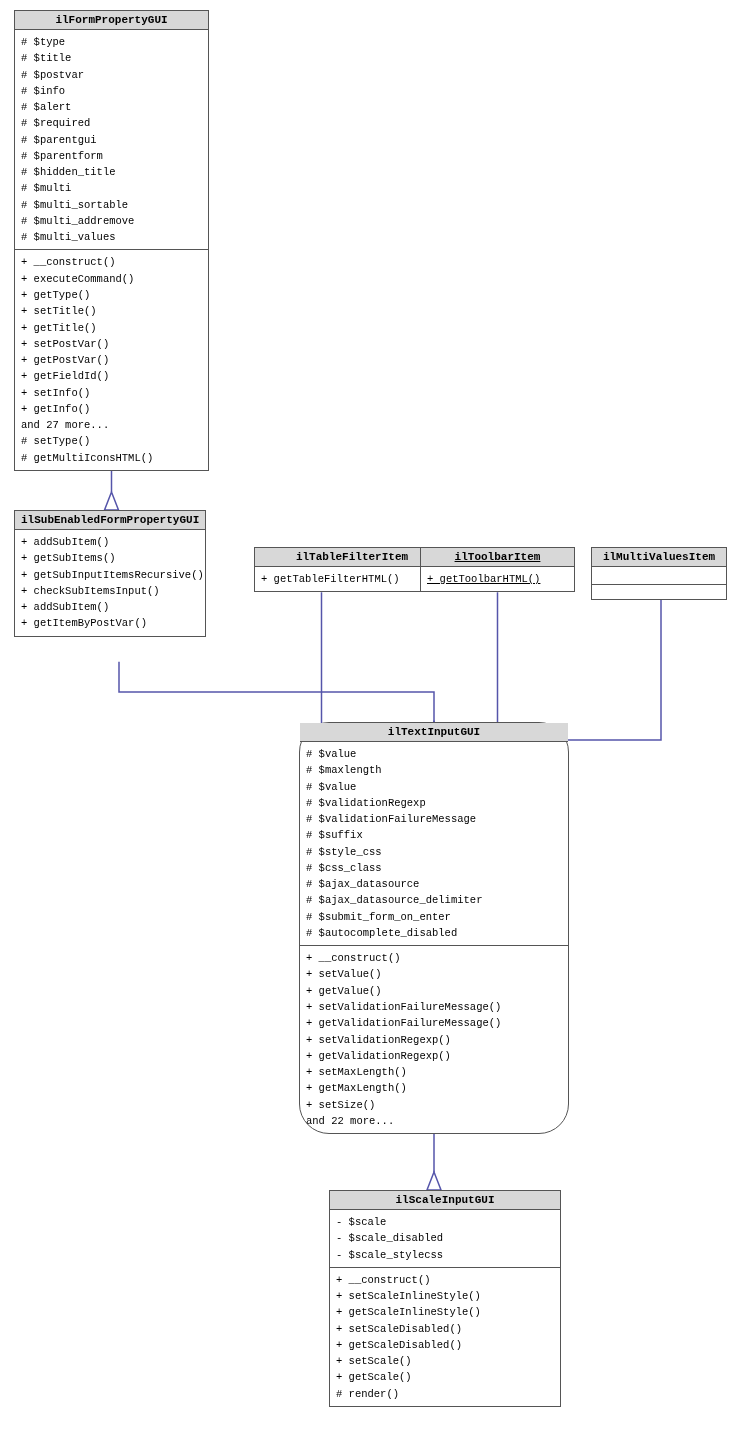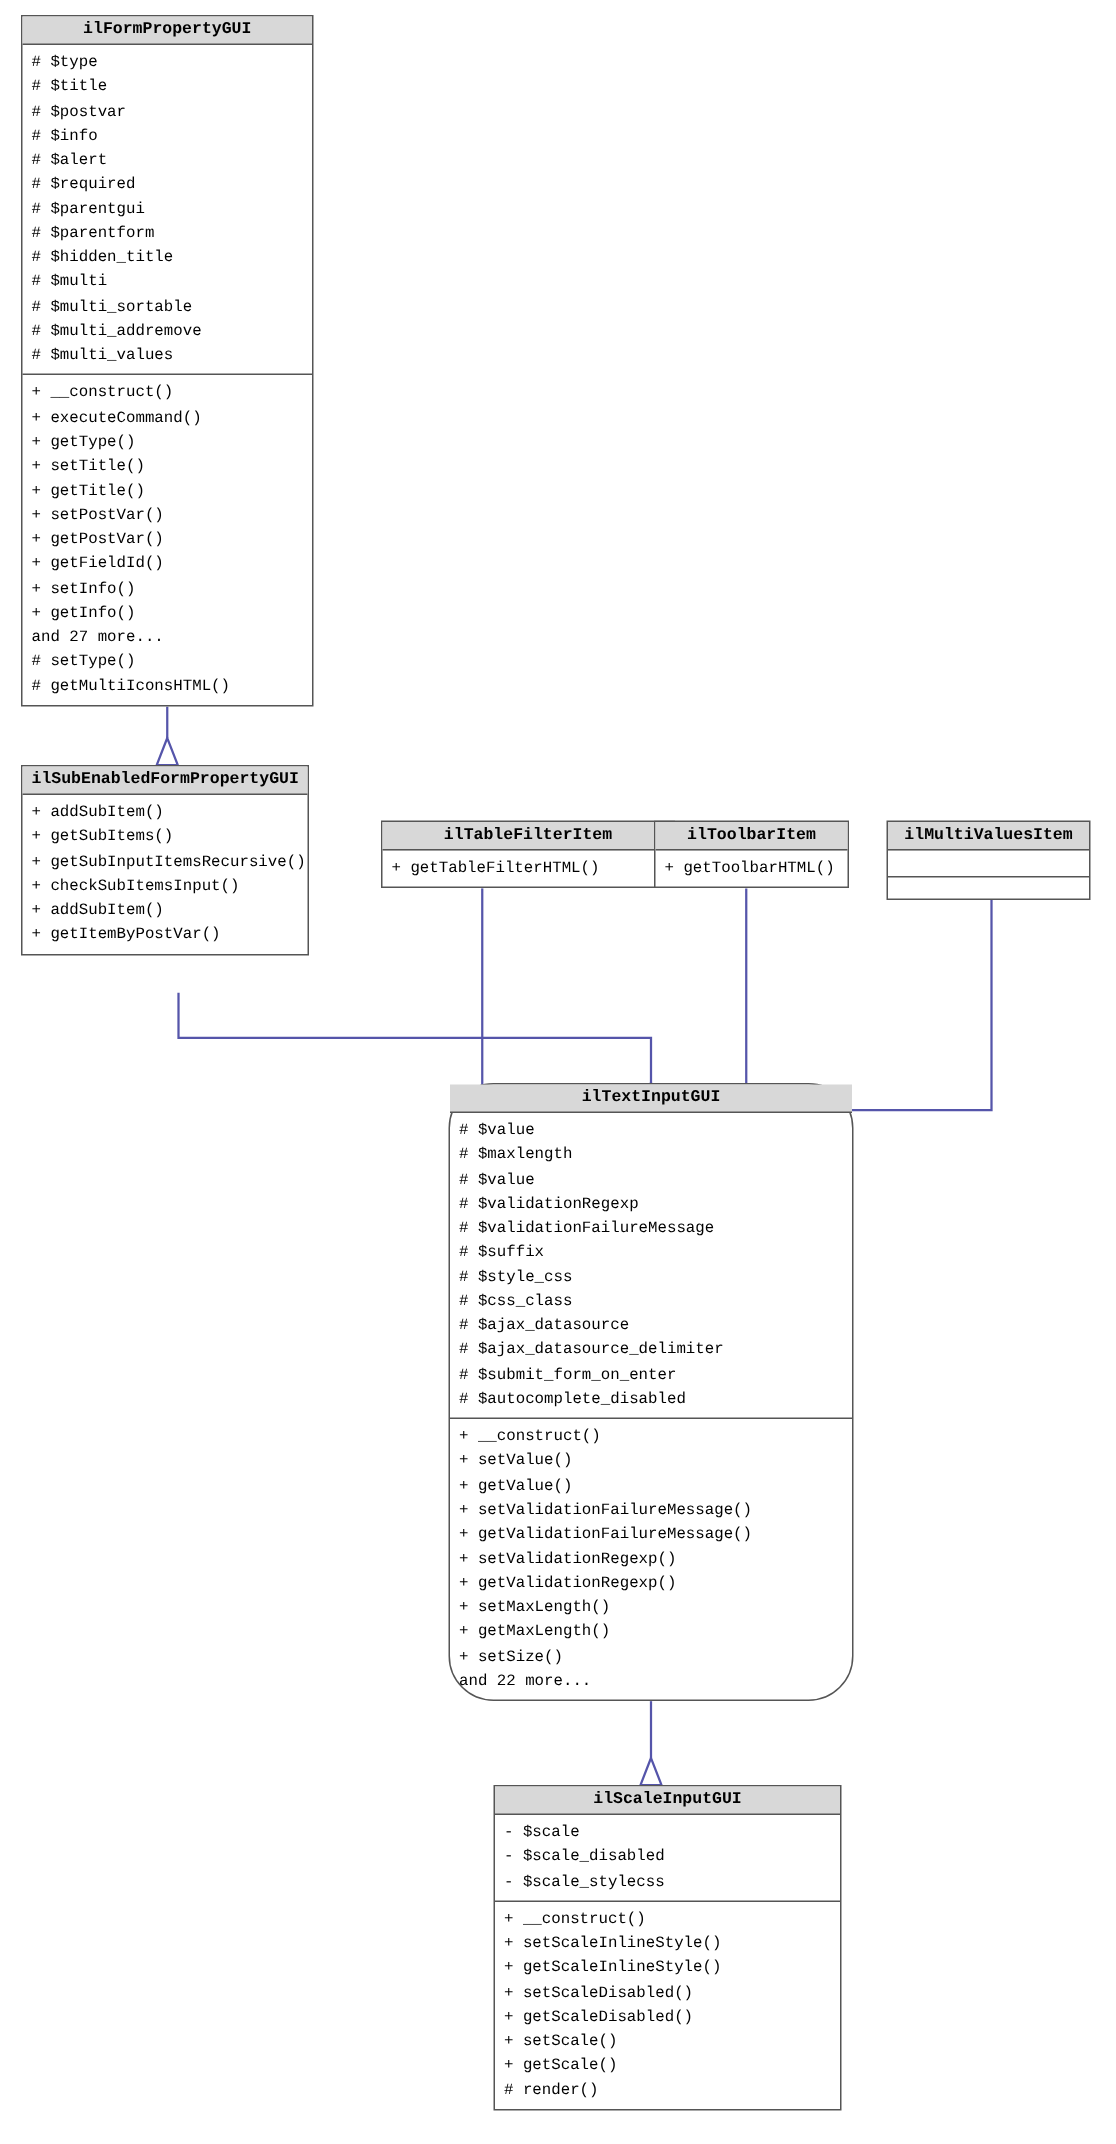--- a/index.html
+++ b/index.html
@@ -117,21 +117,21 @@
     </div>
   </div>
 
   <div class="uml-box" style="left:239px; top:547px; width:196px;margin-left:15px;">
     <div class="uml-box-header">ilTableFilterItem</div>
     <div class="uml-box-section">
       <p>+ getTableFilterHTML()</p>
     </div>
   </div>
 
-  <div class="uml-box" style="left:436px; top:547px; width:130px;">
+  <div class="uml-box" style="left:420px; top:547px; width:155px;text-decoration:underline;">
     <div class="uml-box-header">ilToolbarItem</div>
     <div class="uml-box-section">
       <p>+ getToolbarHTML()</p>
     </div>
   </div>
 
   <div class="uml-box" style="left:591px; top:547px; width:136px;">
     <div class="uml-box-header">ilMultiValuesItem</div>
     <div class="uml-box-section" style="min-height:18px;">
     </div>

